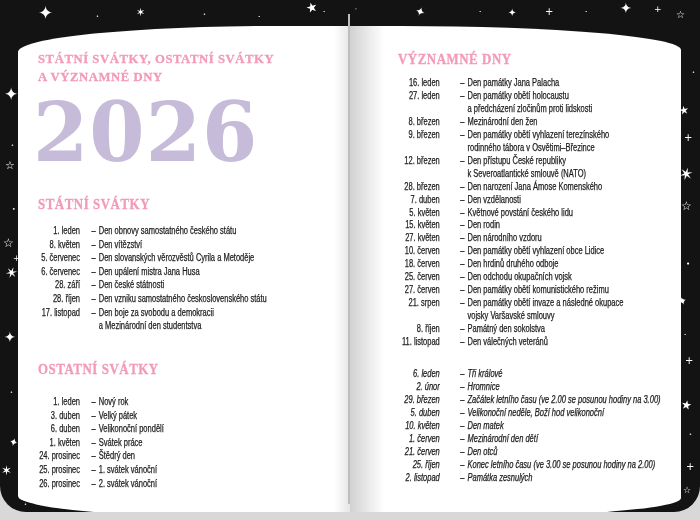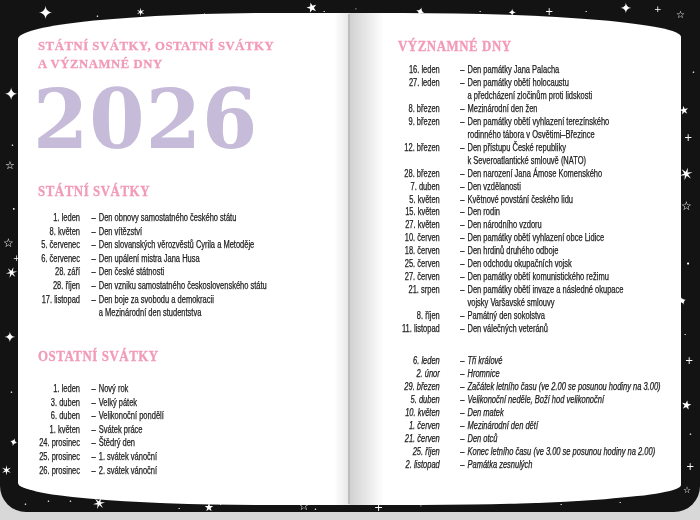--- a/index.html
+++ b/index.html
@@ -8,21 +8,21 @@
 
   
   .cover { position: absolute; left: 0; top: 0; width: 700px; height: 512px;
            background: var(--cover, #131313); border-radius: 0 0 26px 26px; z-index: 0; }
 
   
   .stars { position: absolute; left: 0; top: 0; width: 700px; height: 520px; z-index: 1; pointer-events: none; }
   .star { position: absolute; color: var(--star, #fff); font-family: "DejaVu Sans", sans-serif; line-height: 1; display: block; }
 
   
-  .page { position: absolute; top: 13px; height: 492px; background: var(--page, #fff); z-index: 2; }
+  .page { position: absolute; top: 26px; height: 492px; background: var(--page, #fff); z-index: 2; }
   .page.left  { left: 18px;  width: 332px; border-radius: 260px 0 0 240px / 26px 0 0 22px; }
   .page.right { left: 350px; width: 331px; border-radius: 0 280px 260px 0 / 0 24px 20px 0; }
   .edge-shade { position: absolute; right: 0; top: 0; width: 16px; height: 100%;
                 background: linear-gradient(to left, rgba(0,0,0,0.10), rgba(0,0,0,0)); }
   .gutter { position: absolute; left: 0; top: 0; width: 34px; height: 100%;
             background: linear-gradient(to right, rgba(0,0,0,0.18), rgba(0,0,0,0)); }
   .spine-line { position: absolute; left: 348px; top: 14px; width: 2px; height: 490px;
                 background: #bdbdbd; z-index: 3; }
   .desk { position: absolute; left: 0; top: 512px; width: 700px; height: 8px; background: var(--desk, #d8d8d8); z-index: 4; }
 

